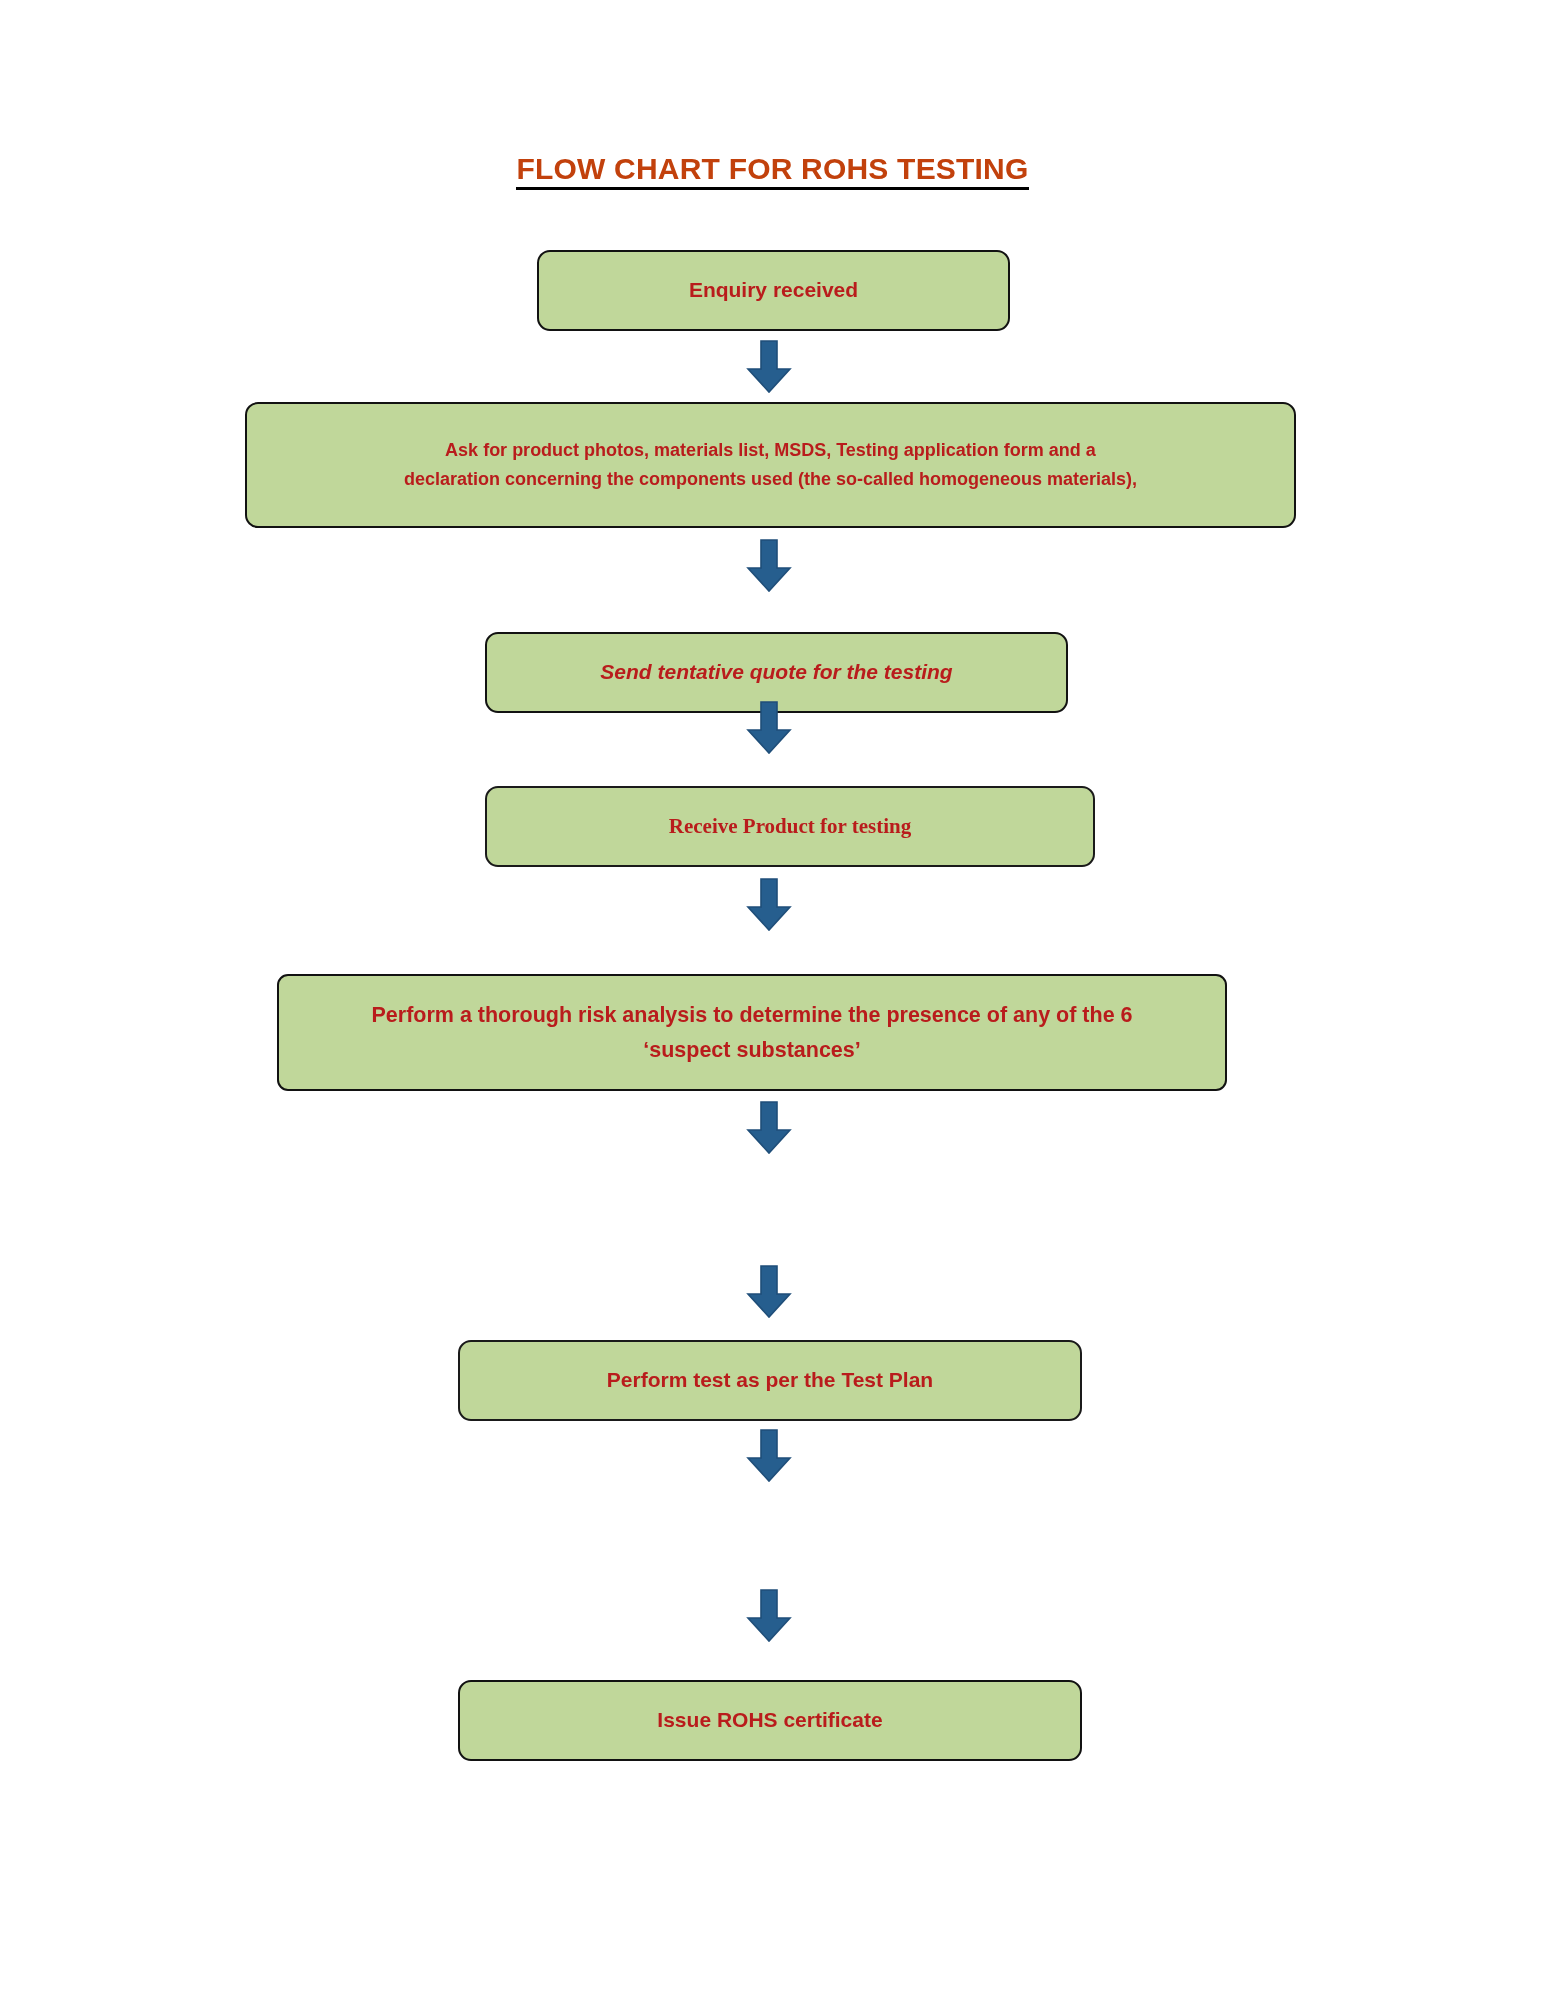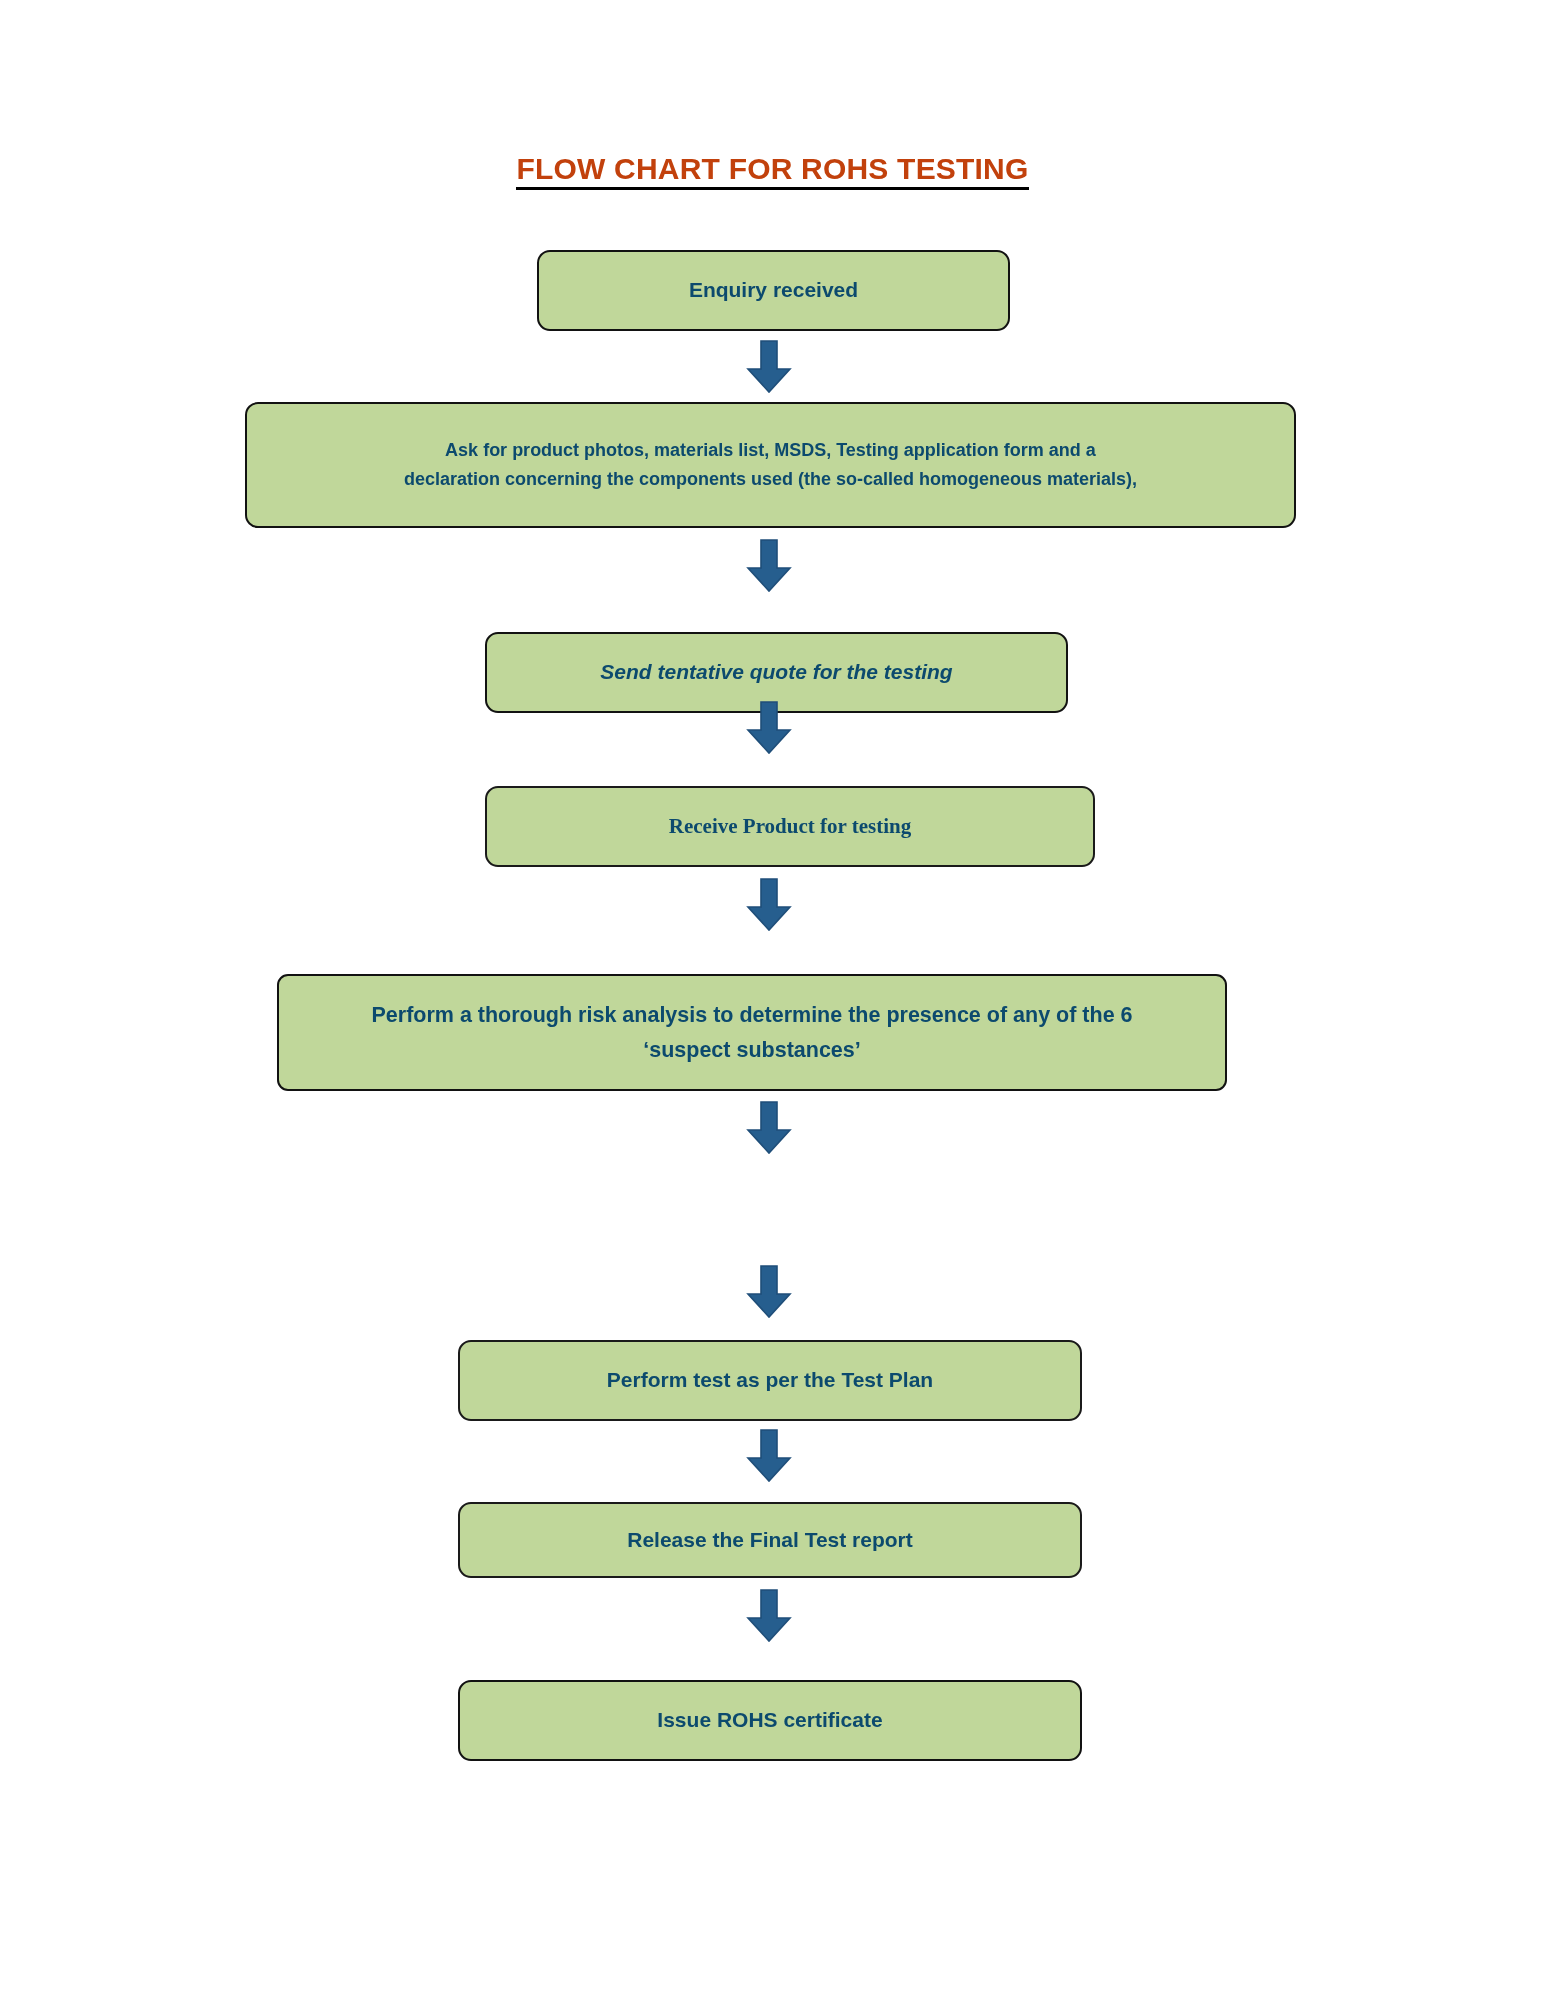--- a/index.html
+++ b/index.html
@@ -44,21 +44,21 @@
   .flow-box {
     position: absolute;
     box-sizing: border-box;
     background: #C0D79A;
     border: 2.5px solid #121212;
     border-radius: 13px;
     display: flex;
     align-items: center;
     justify-content: center;
     text-align: center;
-    color: #0c4a6e;
+    color: #b91c1c;
     font-weight: bold;
     font-size: 21px;
     line-height: 1.62;
     padding: 8px 16px;
   }
   .flow-box.soft-border {
     border-color: #1a1a1a;
     border-width: 2px;
   }
   .flow-box .box-text {
@@ -170,23 +170,20 @@
   <div class="flow-box soft-border" id="box-perform-test">
     <span class="box-text">Perform test as per the Test Plan</span>
   </div>
 
   <div class="flow-arrow" id="arrow-7">
     <svg viewBox="0 0 46 56" xmlns="http://www.w3.org/2000/svg">
       <polygon points="15,2 31,2 31,30 44,30 23,53 2,30 15,30" fill="#265E8E" stroke="#1F4E79" stroke-width="1.6" stroke-linejoin="miter"></polygon>
     </svg>
   </div>
 
-  <div class="flow-box soft-border" id="box-release-report">
-    <span class="box-text">Release the Final Test report</span>
-  </div>
 
   <div class="flow-arrow" id="arrow-8">
     <svg viewBox="0 0 46 56" xmlns="http://www.w3.org/2000/svg">
       <polygon points="15,2 31,2 31,30 44,30 23,53 2,30 15,30" fill="#265E8E" stroke="#1F4E79" stroke-width="1.6" stroke-linejoin="miter"></polygon>
     </svg>
   </div>
 
   <div class="flow-box" id="box-issue-cert">
     <span class="box-text">Issue ROHS certificate</span>
   </div>

